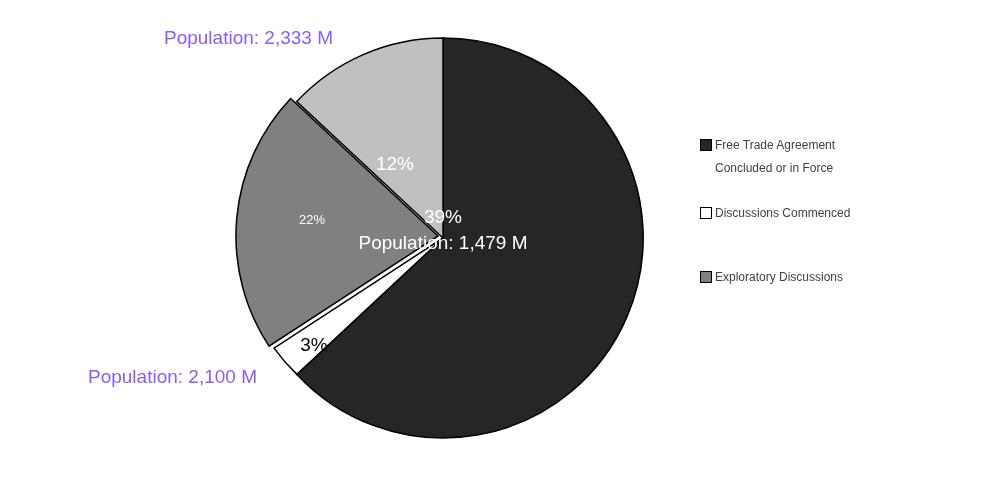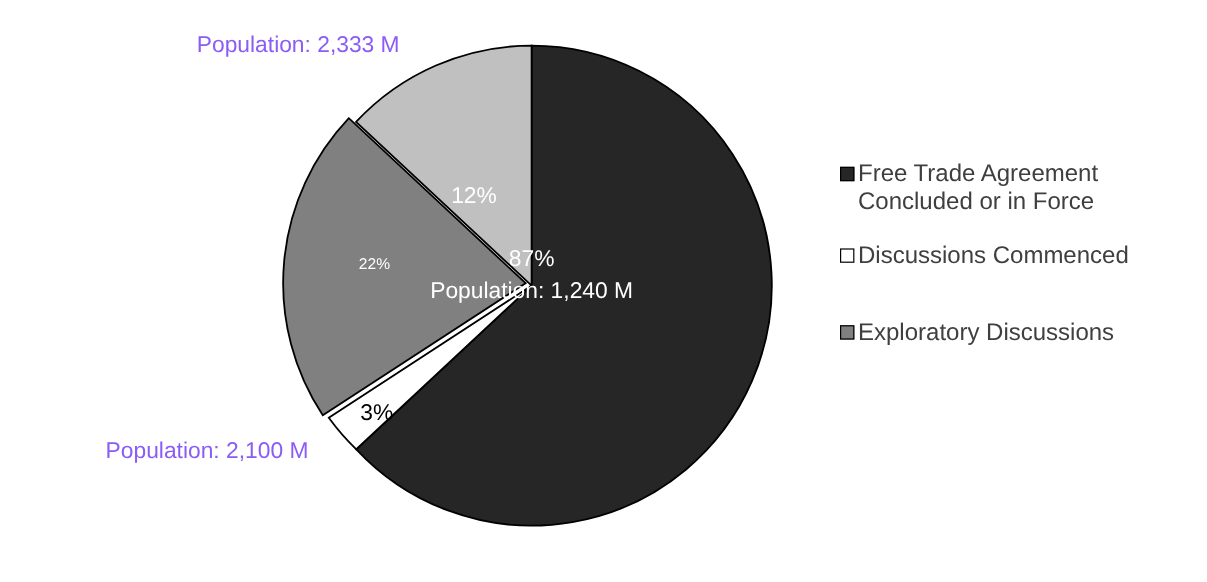--- a/index.html
+++ b/index.html
@@ -106,21 +106,21 @@
   .legend-swatch {
     width: 12px;
     height: 12px;
     flex: 0 0 12px;
     margin-top: 5px;
     margin-right: 3px;
     box-sizing: border-box;
     border: 1px solid #000000;
   }
   .legend-text {
-    font-size: 20px;
+    font-size: 12px;
     line-height: 23px;
     color: #3f3f3f;
     white-space: pre-line;
   }
 </style>
 </head>
 <body>
 
 <div id="page">
 
@@ -131,22 +131,22 @@
       <path d="M 443 238 L 443 38 A 200 200 0 1 1 296.9 374.4 Z" fill="#262626" stroke="#000000" stroke-width="1.5"></path>
 
       <path d="M 443 238 L 296.9 374.4 A 200 200 0 0 1 274.0 348.1 Z" fill="#ffffff" stroke="#000000" stroke-width="1.5"></path>
 
       <path d="M 438 236 L 269.0 346.1 A 200 200 0 0 1 290.7 98.5 Z" fill="#808080" stroke="#000000" stroke-width="1.5"></path>
 
       <path d="M 443 238 L 296.7 101.6 A 200 200 0 0 1 443 38 Z" fill="#c0c0c0" stroke="#000000" stroke-width="1.5"></path>
     </svg>
 
     <div class="slice-label light" id="label-inner-main">
-      <span class="pct">87%</span>
-      <span class="pop">Population: 1,240 M</span>
+      <span class="pct">39%</span>
+      <span class="pop">Population: 1,479 M</span>
     </div>
 
     <div class="slice-label light" id="label-pct-12">12%</div>
 
     <div class="slice-label light" id="label-pct-22">22%</div>
 
     <div class="slice-label dark" id="label-pct-3">3%</div>
 
     <div class="outer-label" id="label-outer-top">Population: 2,333 M</div>
 

